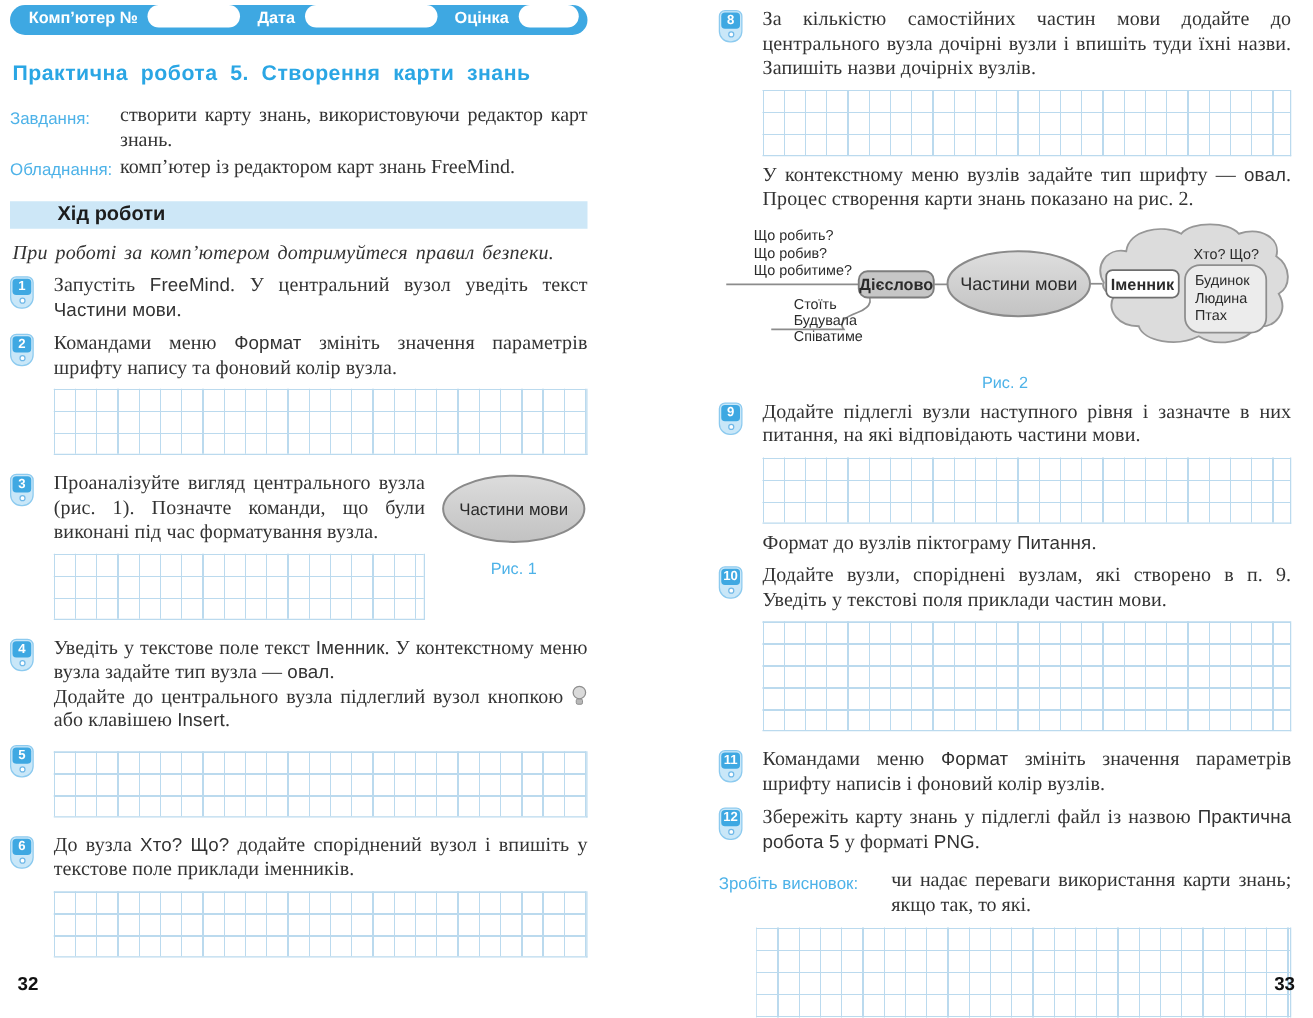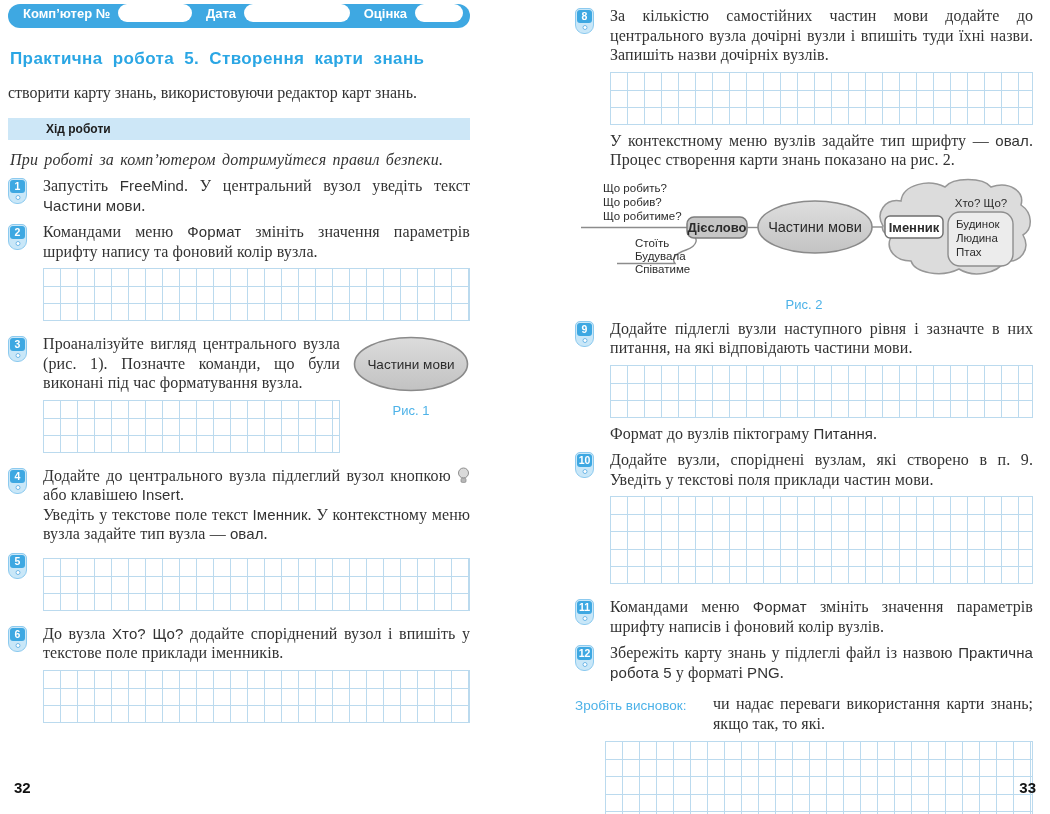--- a/index.html
+++ b/index.html
@@ -26,21 +26,21 @@
   .title{margin:21px 0 0 2px;font-family:"Liberation Sans",sans-serif;font-weight:bold;
          font-size:17px;color:var(--title_blue);letter-spacing:.4px;word-spacing:5px}
 
   .meta{display:flex;margin-top:14px;line-height:19.5px}
   .meta+.meta{margin-top:2px}
   .mlabel{flex:0 0 88px;font-family:"Liberation Sans",sans-serif;font-size:13.5px;
           color:var(--label_blue);padding-top:2px}
   .mtext{flex:1;font-size:16px;text-align:justify}
 
   .band{margin-top:15px;height:22px;line-height:22px;background:var(--band_blue);
-        font-family:"Liberation Sans",sans-serif;font-weight:bold;font-size:12px;
+        font-family:"Liberation Sans",sans-serif;font-weight:bold;font-size:16px;
         color:#1c1c1c;padding-left:38px}
   .safety{margin:10px 0 0 2px;font-style:italic;font-size:16px;line-height:19.5px;
           letter-spacing:.2px;word-spacing:2px}
 
   
   .step{display:flex;margin-top:7px}
   .badge{flex:0 0 19px;height:26px;position:relative;background:var(--badge_light);
          border:1px solid #8CCAEF;border-radius:5px 5px 9px 9px;margin-top:2px}
   .badge .num{position:absolute;top:1px;left:1px;right:1px;height:13px;line-height:13px;
          background:var(--accent);border-radius:3px;color:#fff;text-align:center;
@@ -88,21 +88,26 @@
     </span>
     <span class="tgroup">
       <span>Оцінка</span>
       <span class="pill w3"></span>
     </span>
   </div>
 
   <div class="title">Практична робота 5. Створення карти знань</div>
 
   <div class="meta">
+    <span class="mlabel">Завдання:</span>
     <span class="mtext">створити карту знань, використовуючи редактор карт знань.</span>
+  </div>
+  <div class="meta">
+    <span class="mlabel">Обладнання:</span>
+    <span class="mtext">комп’ютер із редактором карт знань FreeMind.</span>
   </div>
 
   <div class="band">Хід роботи</div>
   <div class="safety">При роботі за комп’ютером дотримуйтеся правил безпеки.</div>
 
   <div class="step">
     <div class="badge">
       <span class="num">1</span>
       <span class="dot"></span>
     </div>
@@ -145,25 +150,25 @@
       <div class="grid g3"></div>
     </div>
   </div>
 
   <div class="step">
     <div class="badge">
       <span class="num">4</span>
       <span class="dot"></span>
     </div>
     <div class="sbody">
+      <p class="stext"><span>Уведіть у текстове поле текст </span><span class="sans">Іменник</span><span>. У контекстному меню вузла задайте тип вузла — </span><span class="sans">овал</span><span>.</span></p>
       <p class="stext"><span>Додайте до центрального вузла підлеглий вузол кнопкою </span><svg class="bulb" width="13" height="17" viewBox="0 0 13 17">
             <circle cx="6.5" cy="6" r="5" fill="#DADADA" stroke="#8E8E8E" stroke-width="1"></circle>
             <rect x="4" y="11.2" width="5" height="4.2" rx="1.2" fill="#B8B8B8" stroke="#8E8E8E" stroke-width="0.8"></rect>
           </svg><span> або клавішею </span><span class="sans">Insert</span><span>.</span></p>
-      <p class="stext"><span>Уведіть у текстове поле текст </span><span class="sans">Іменник</span><span>. У контекстному меню вузла задайте тип вузла — </span><span class="sans">овал</span><span>.</span></p>
     </div>
   </div>
 
   <div class="step">
     <div class="badge">
       <span class="num">5</span>
       <span class="dot"></span>
     </div>
     <div class="sbody">
       <div class="grid g3"></div>

